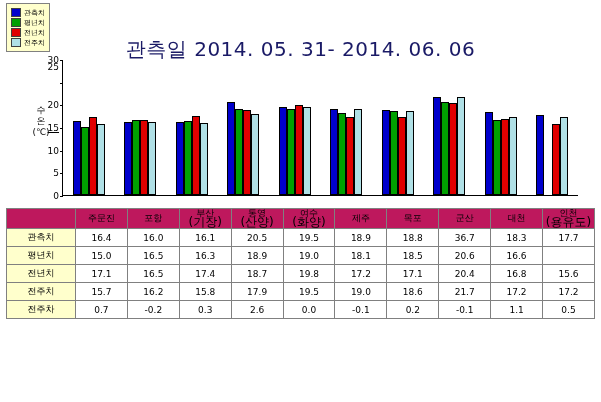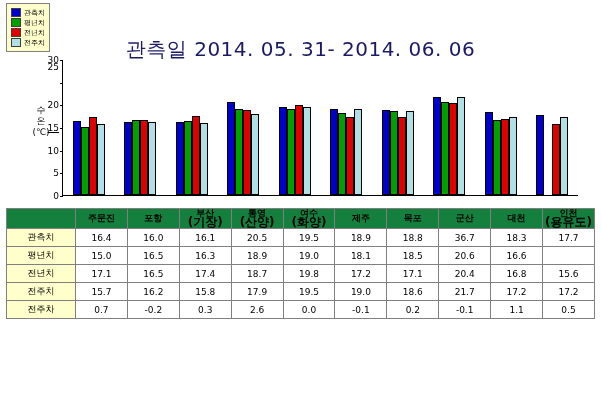--- a/index.html
+++ b/index.html
@@ -21,21 +21,21 @@
   .ytickmark{position:absolute;right:100%;width:3px;height:1px;background:#000;}
   .ylabel{position:absolute;left:24px;top:105px;width:34px;text-align:center;font-size:9px;line-height:11px;color:#000;}
 
   .groups{position:absolute;left:0;bottom:0;width:100%;height:100%;display:flex;}
   .group{flex:1;display:flex;align-items:flex-end;justify-content:center;gap:0px;height:100%;}
   .bar{width:8px;border:1px solid #000;box-sizing:border-box;}
 
   
   table{position:absolute;left:6px;top:208px;border-collapse:collapse;width:589px;table-layout:fixed;}
   td,th{border:1px solid #808080;font-size:9px;text-align:center;color:#000;height:17px;padding:0 1px;overflow:hidden;}
-  th{background:#15803d;font-weight:bold;line-height:9px;}
+  th{background:#be185d;font-weight:normal;line-height:9px;}
   td.rowhdr{background:#ffffcc;font-weight:normal;}
   td.val{background:#ffffff;}
   .sub{font-size:12px;}
 </style>
 </head>
 <body>
 
 <div id="wrap">
 
   <div class="legend" id="legend">

